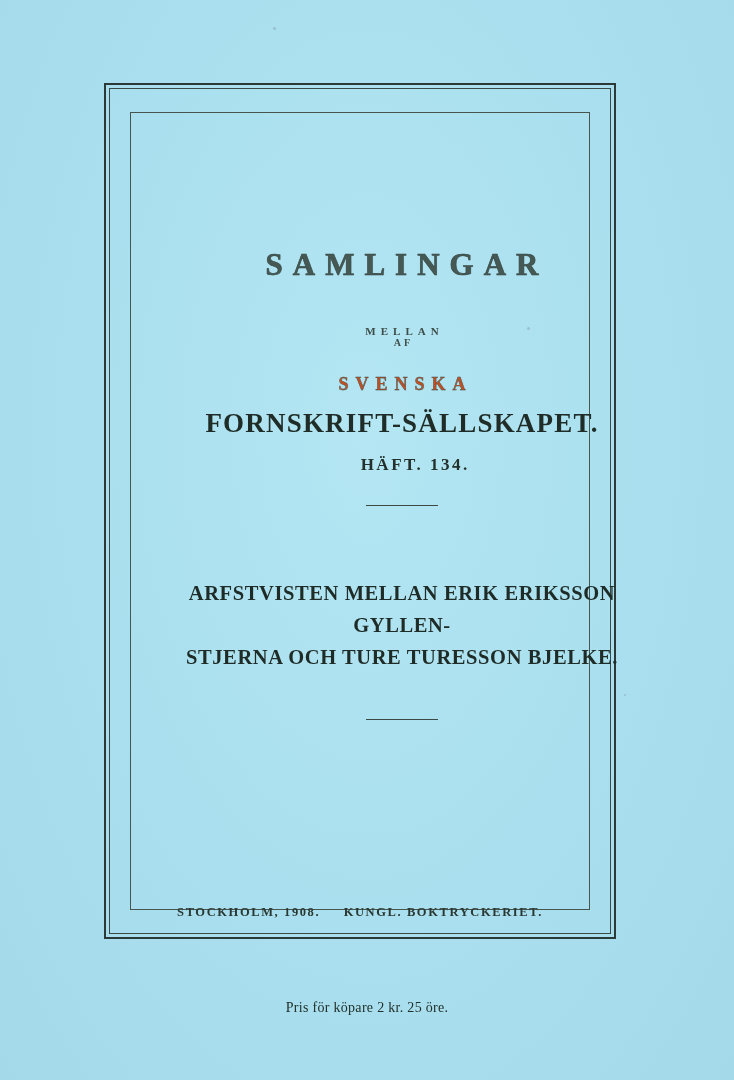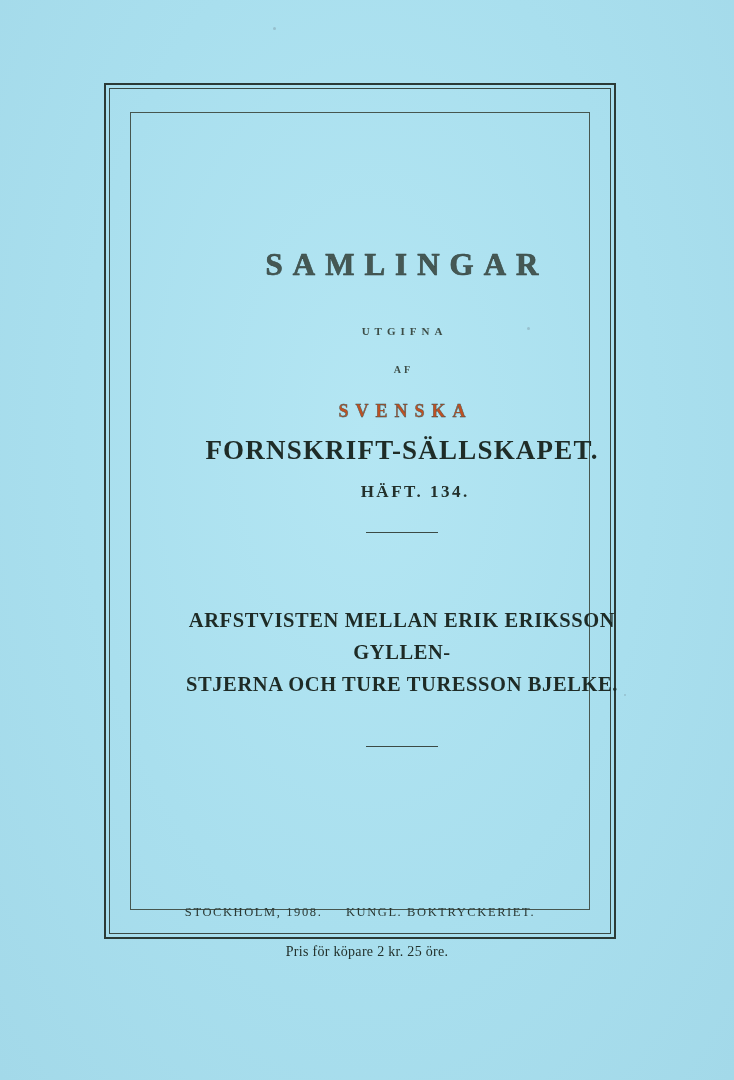--- a/index.html
+++ b/index.html
@@ -81,21 +81,20 @@
   .t-utgifna {
     margin-top: 42px;
     font-size: 11px;
     letter-spacing: 5px;
     text-indent: 5px;
     color: #3d4d47;
     font-weight: 600;
   }
 
   .t-af {
-    margin-top: 27px;
     font-size: 10px;
     letter-spacing: 3px;
     text-indent: 3px;
     color: #3d4d47;
     font-weight: 700;
   }
 
   .t-svenska {
     margin-top: 26px;
     font-size: 18px;
@@ -156,28 +155,28 @@
   
   .imprint {
     position: absolute;
     left: 109px;
     top: 905px;
     width: 502px;
     text-align: center;
     font-size: 12.5px;
     letter-spacing: 1.6px;
     color: #2a3833;
-    font-weight: 400;
+    font-weight: 700;
   }
   .imprint .gap { display: inline-block; width: 14px; }
 
   .price {
     position: absolute;
     left: 0;
-    top: 944px;
+    top: 1000px;
     width: 734px;
     text-align: center;
     font-size: 14px;
     letter-spacing: 0.3px;
     color: #22302b;
   }
 
   
   .speck {
     position: absolute;
@@ -190,21 +189,21 @@
 <body>
 
 <div class="paper"></div>
 
 <div class="frame-outer"></div>
 <div class="frame-outer2"></div>
 <div class="frame-inner"></div>
 
 <div class="title-block">
   <div class="t-samlingar">SAMLINGAR</div>
-  <div class="t-utgifna">UTGIFNA</div>
+  <div class="t-utgifna">MELLAN</div>
   <div class="t-af">AF</div>
   <div class="t-svenska">SVENSKA</div>
   <div class="t-fornskrift">FORNSKRIFT-SÄLLSKAPET.</div>
   <div class="t-haft">HÄFT. 134.</div>
 
   <div class="rule"></div>
 
   <div class="subtitle">
     <span>ARFSTVISTEN MELLAN ERIK ERIKSSON GYLLEN-</span>
     <span class="line2">STJERNA OCH TURE TURESSON BJELKE.</span>

